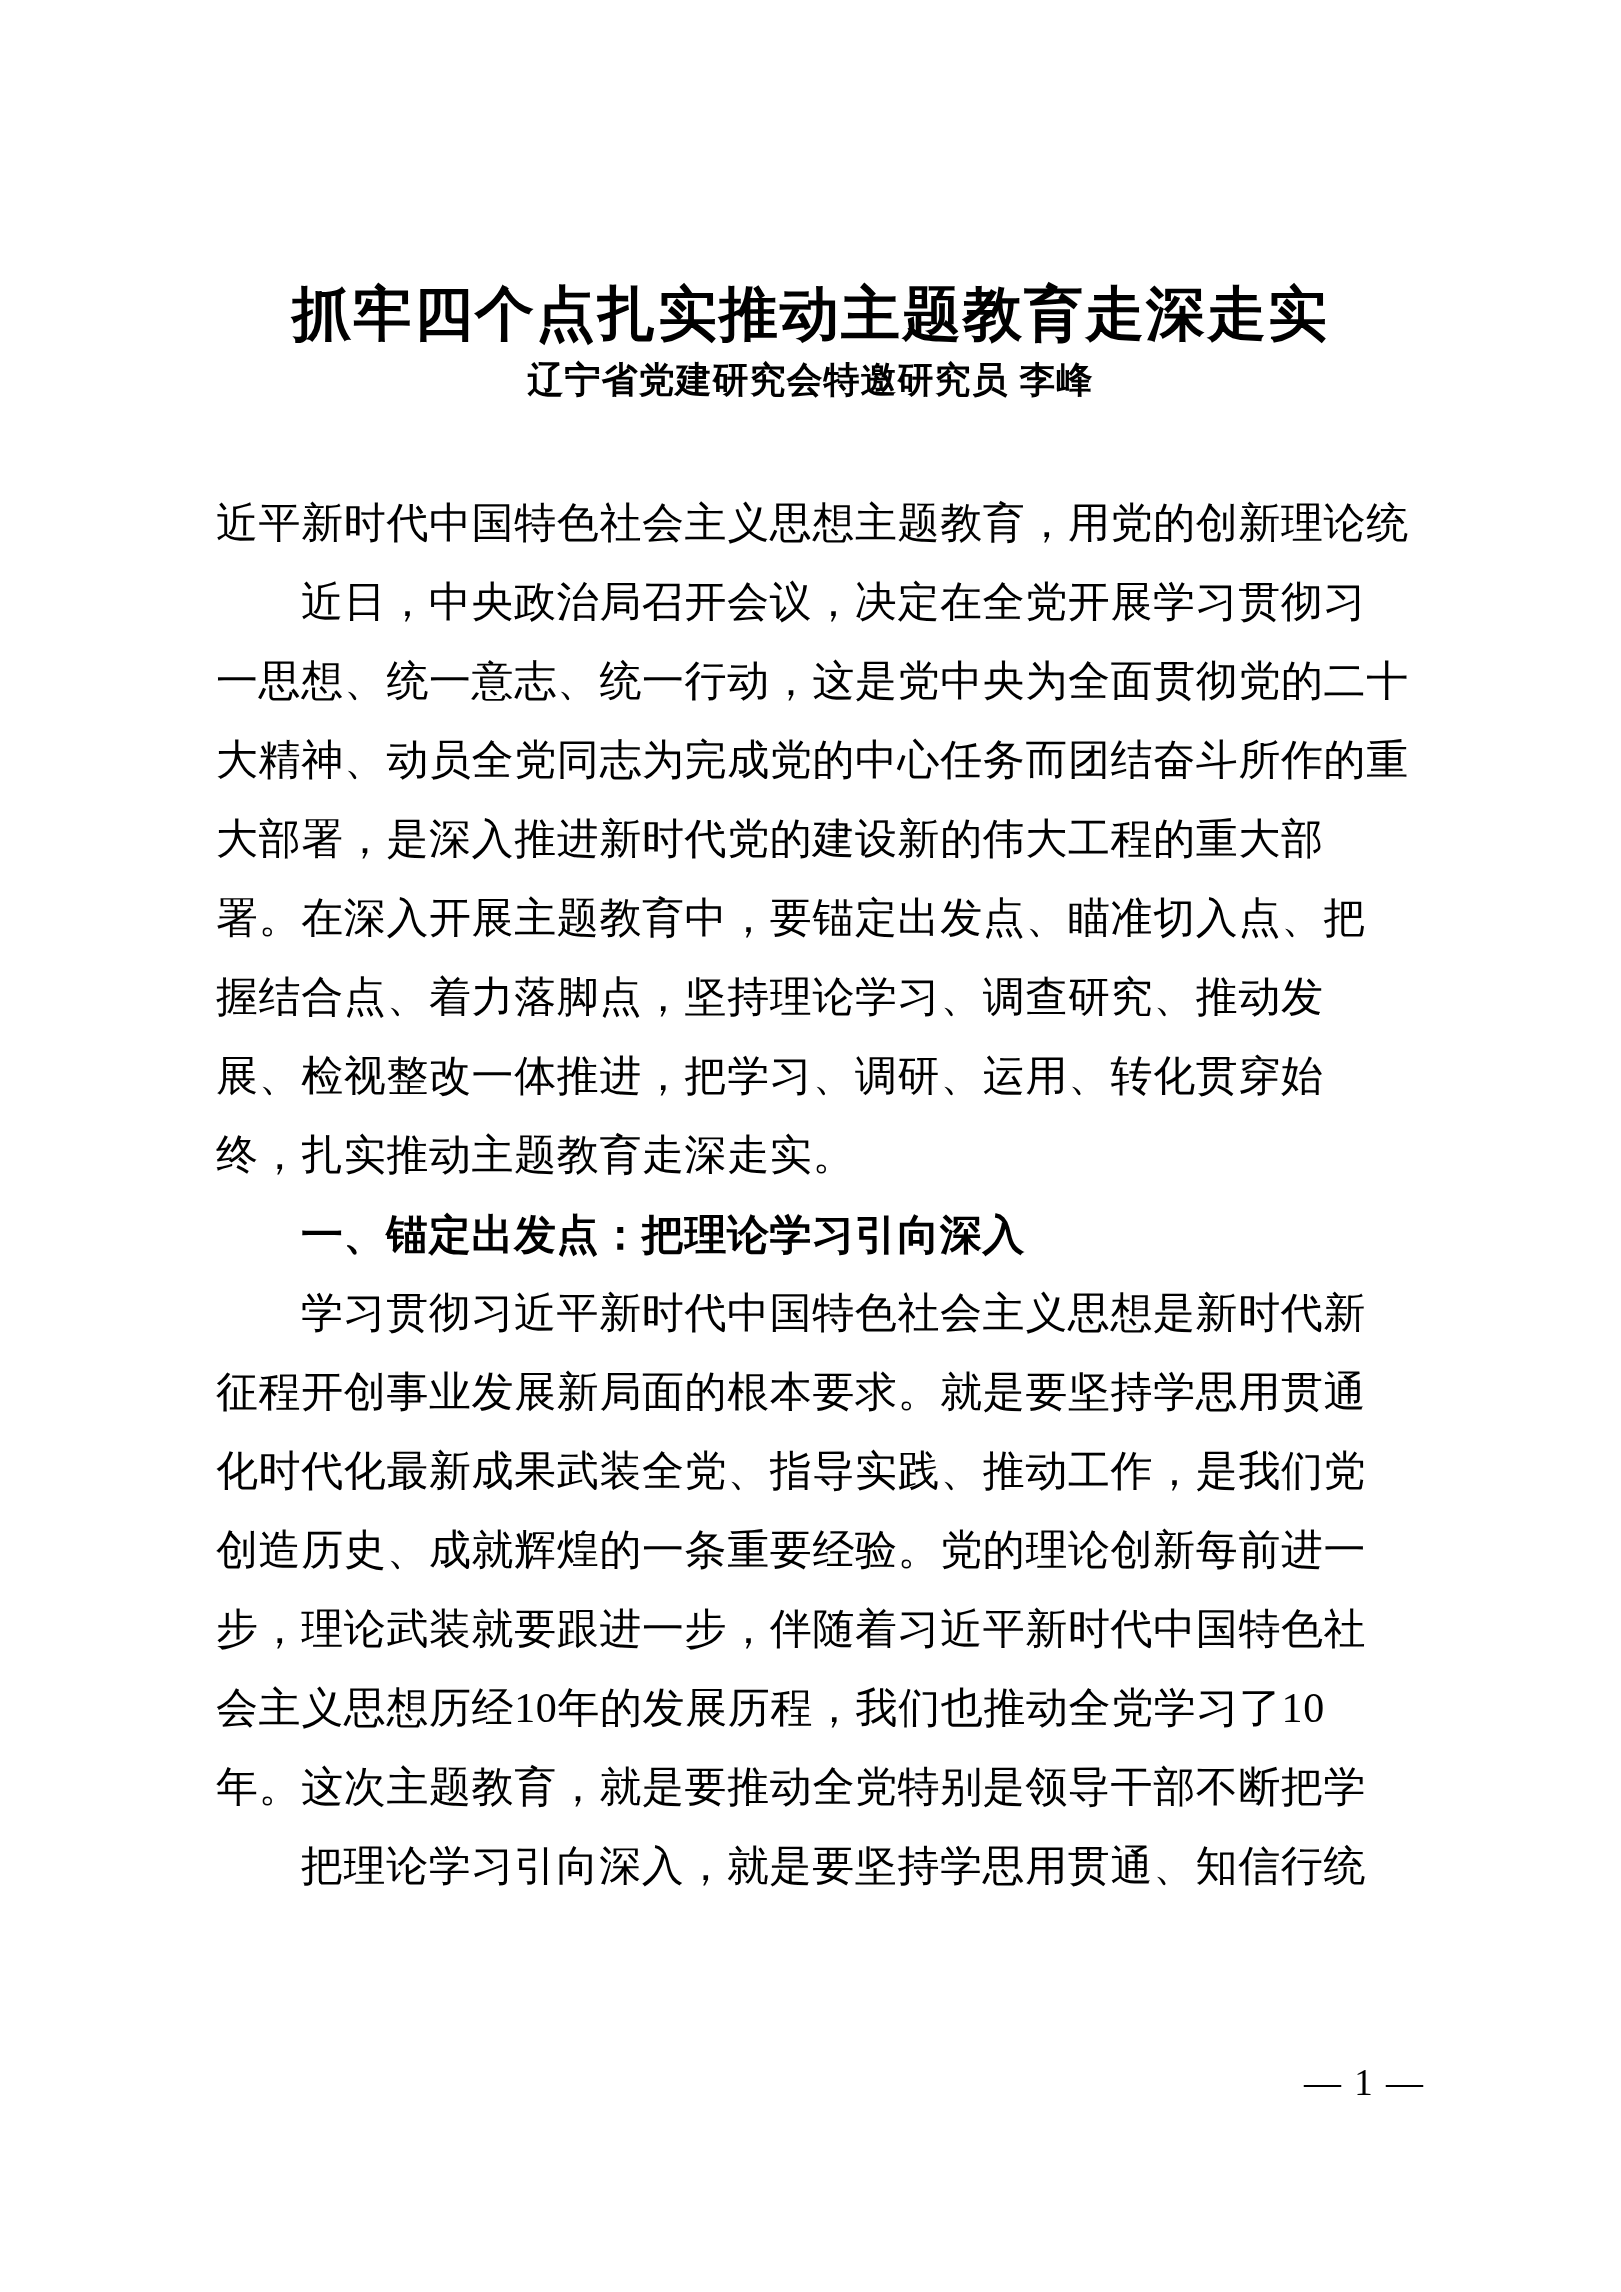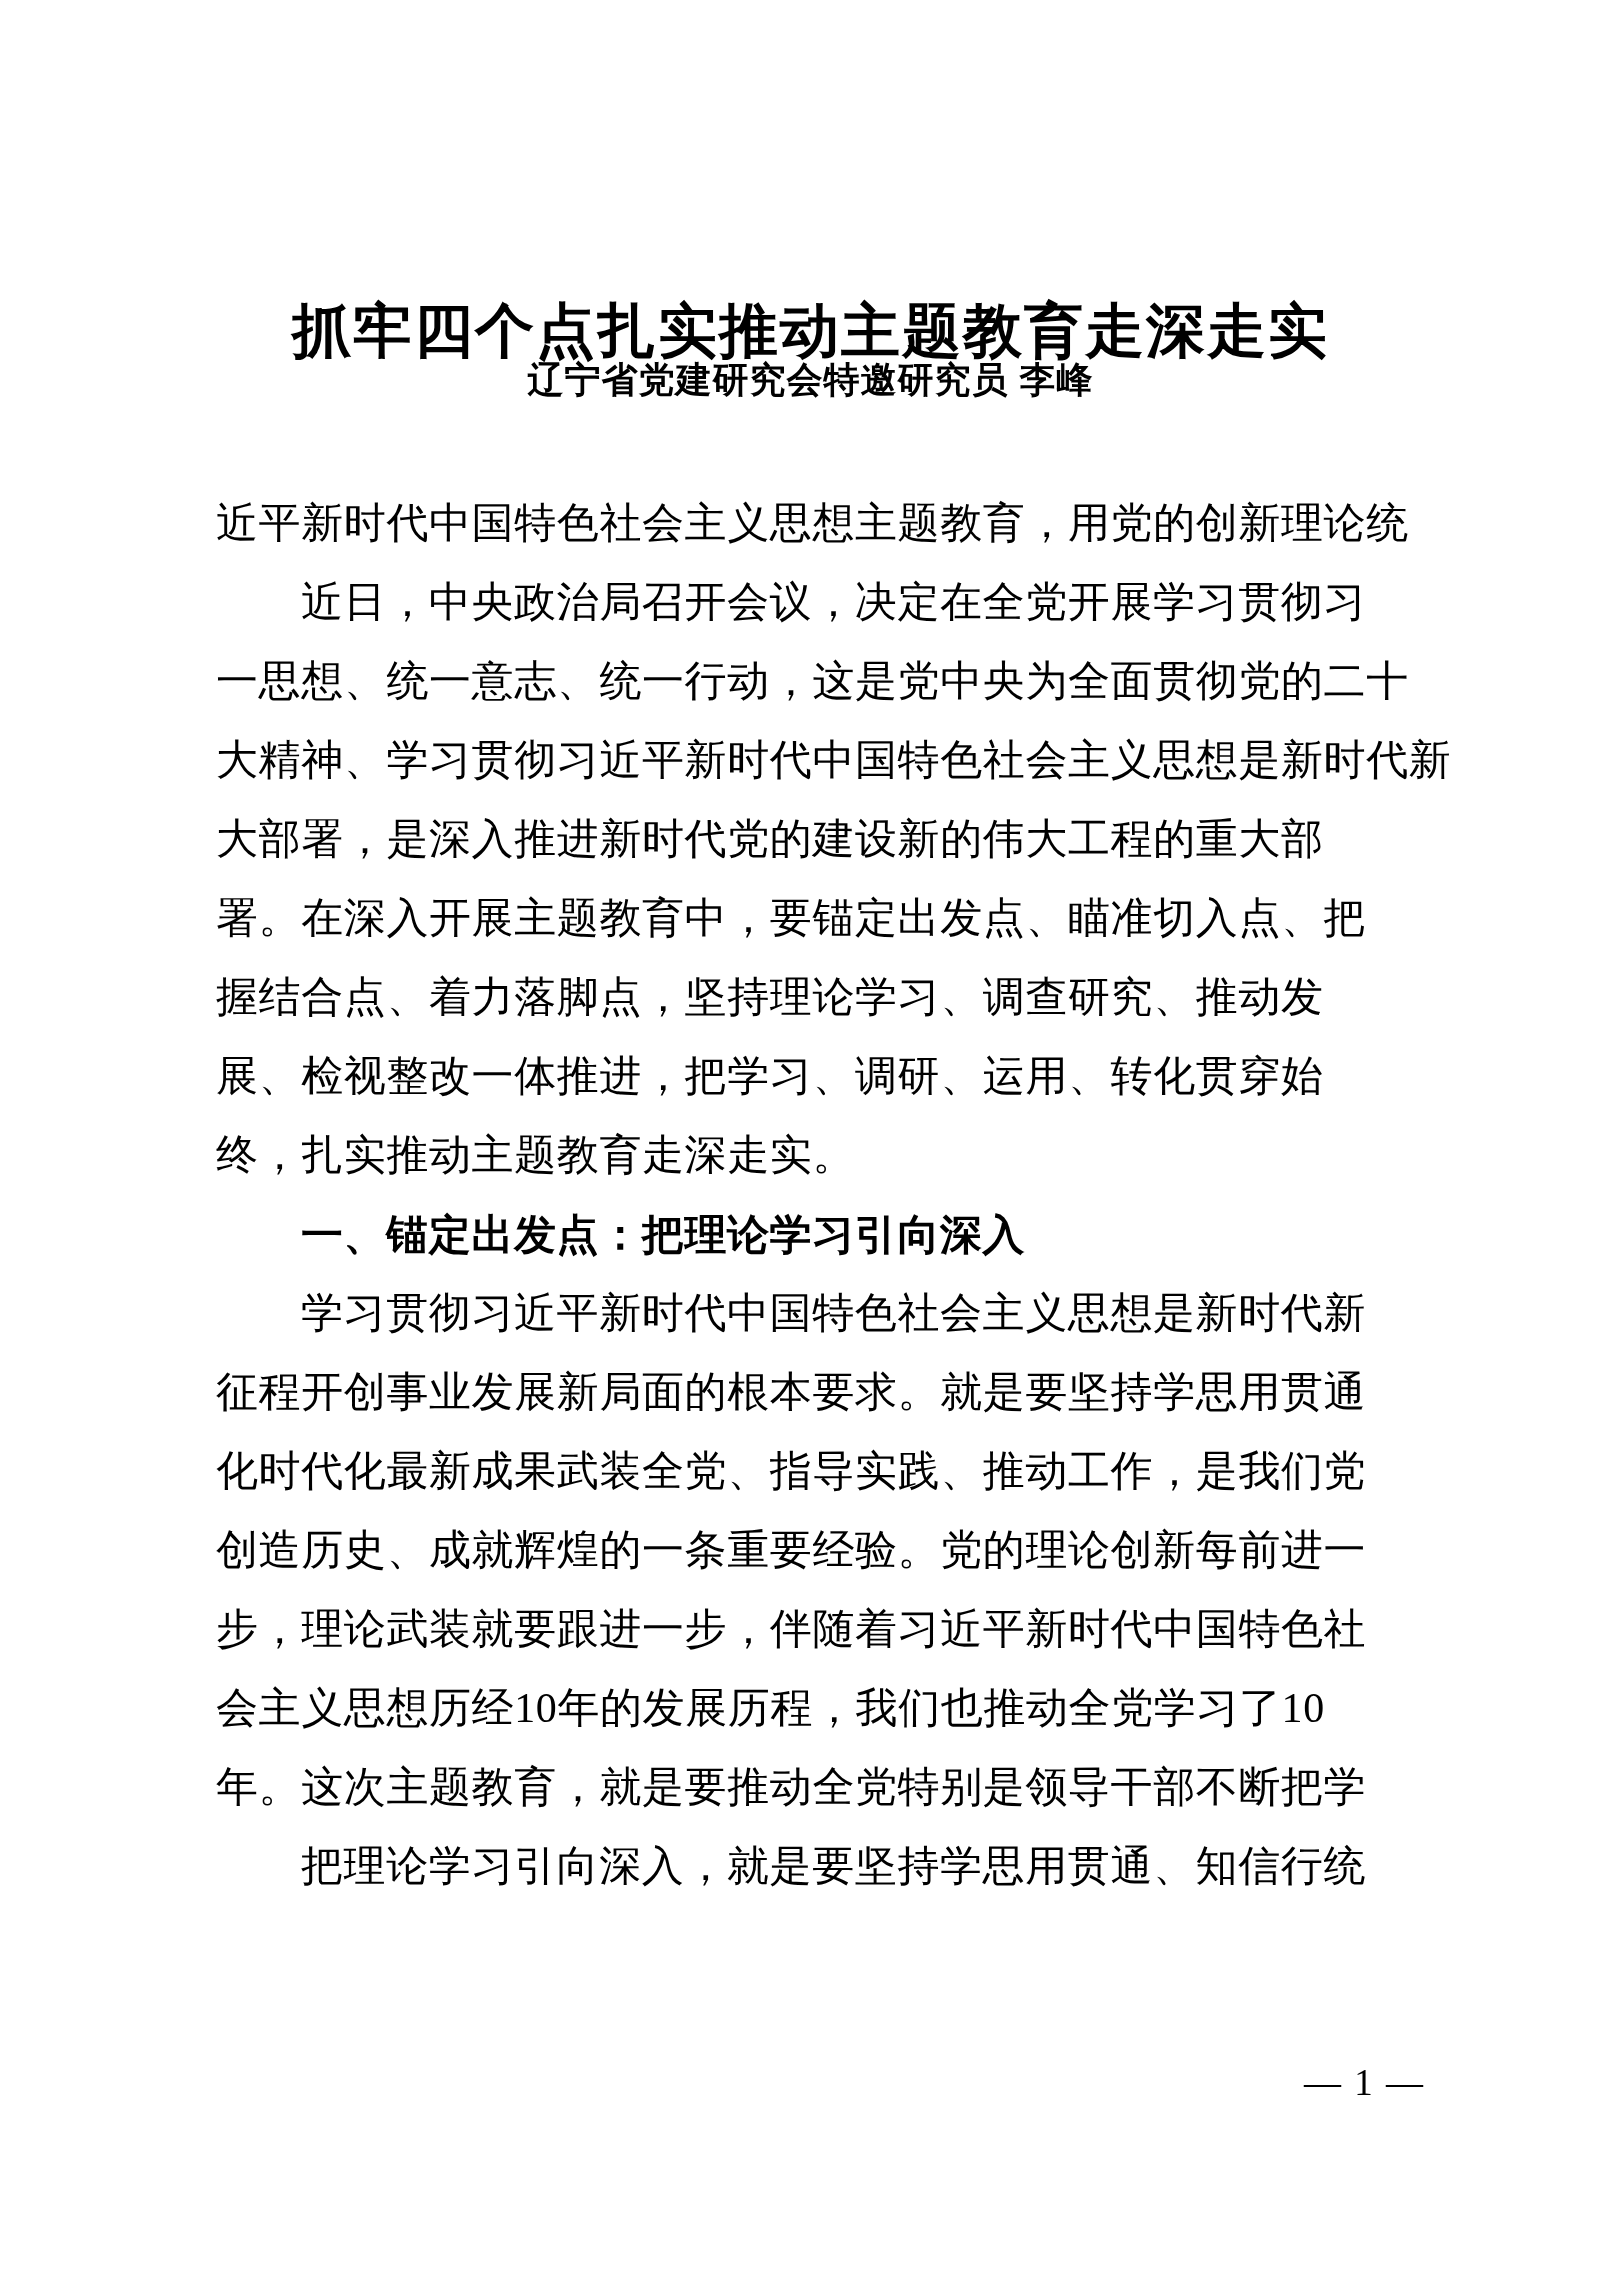--- a/index.html
+++ b/index.html
@@ -17,21 +17,20 @@
     top: 276px;
     left: 0;
     width: 100%;
     text-align: center;
     font-family: "Liberation Sans", sans-serif;
     font-size: 59px;
     font-weight: bold;
     letter-spacing: 2px;
     line-height: 76px;
     white-space: nowrap;
-    margin-top: 17px;
   }
   .doc-byline {
     position: absolute;
     top: 356px;
     left: 0;
     width: 100%;
     text-align: center;
     font-family: "Liberation Sans", sans-serif;
     font-size: 36px;
     font-weight: bold;
@@ -73,21 +72,21 @@
 <div class="page">
 
   <div class="doc-title">抓牢四个点扎实推动主题教育走深走实</div>
 
   <div class="doc-byline">辽宁省党建研究会特邀研究员 李峰</div>
 
   <div class="doc-body">
     <div class="line">近平新时代中国特色社会主义思想主题教育，用党的创新理论统</div>
     <div class="line indent">近日，中央政治局召开会议，决定在全党开展学习贯彻习</div>
     <div class="line">一思想、统一意志、统一行动，这是党中央为全面贯彻党的二十</div>
-    <div class="line">大精神、学习贯彻习近平新时代中国特色社会主义思想是新时代新</div>
+    <div class="line">大精神、动员全党同志为完成党的中心任务而团结奋斗所作的重</div>
     <div class="line">大部署，是深入推进新时代党的建设新的伟大工程的重大部</div>
     <div class="line">署。在深入开展主题教育中，要锚定出发点、瞄准切入点、把</div>
     <div class="line">握结合点、着力落脚点，坚持理论学习、调查研究、推动发</div>
     <div class="line">展、检视整改一体推进，把学习、调研、运用、转化贯穿始</div>
     <div class="line">终，扎实推动主题教育走深走实。</div>
     <div class="line indent heading">一、锚定出发点：把理论学习引向深入</div>
     <div class="line indent">学习贯彻习近平新时代中国特色社会主义思想是新时代新</div>
     <div class="line">征程开创事业发展新局面的根本要求。就是要坚持学思用贯通</div>
     <div class="line">化时代化最新成果武装全党、指导实践、推动工作，是我们党</div>
     <div class="line">创造历史、成就辉煌的一条重要经验。党的理论创新每前进一</div>

